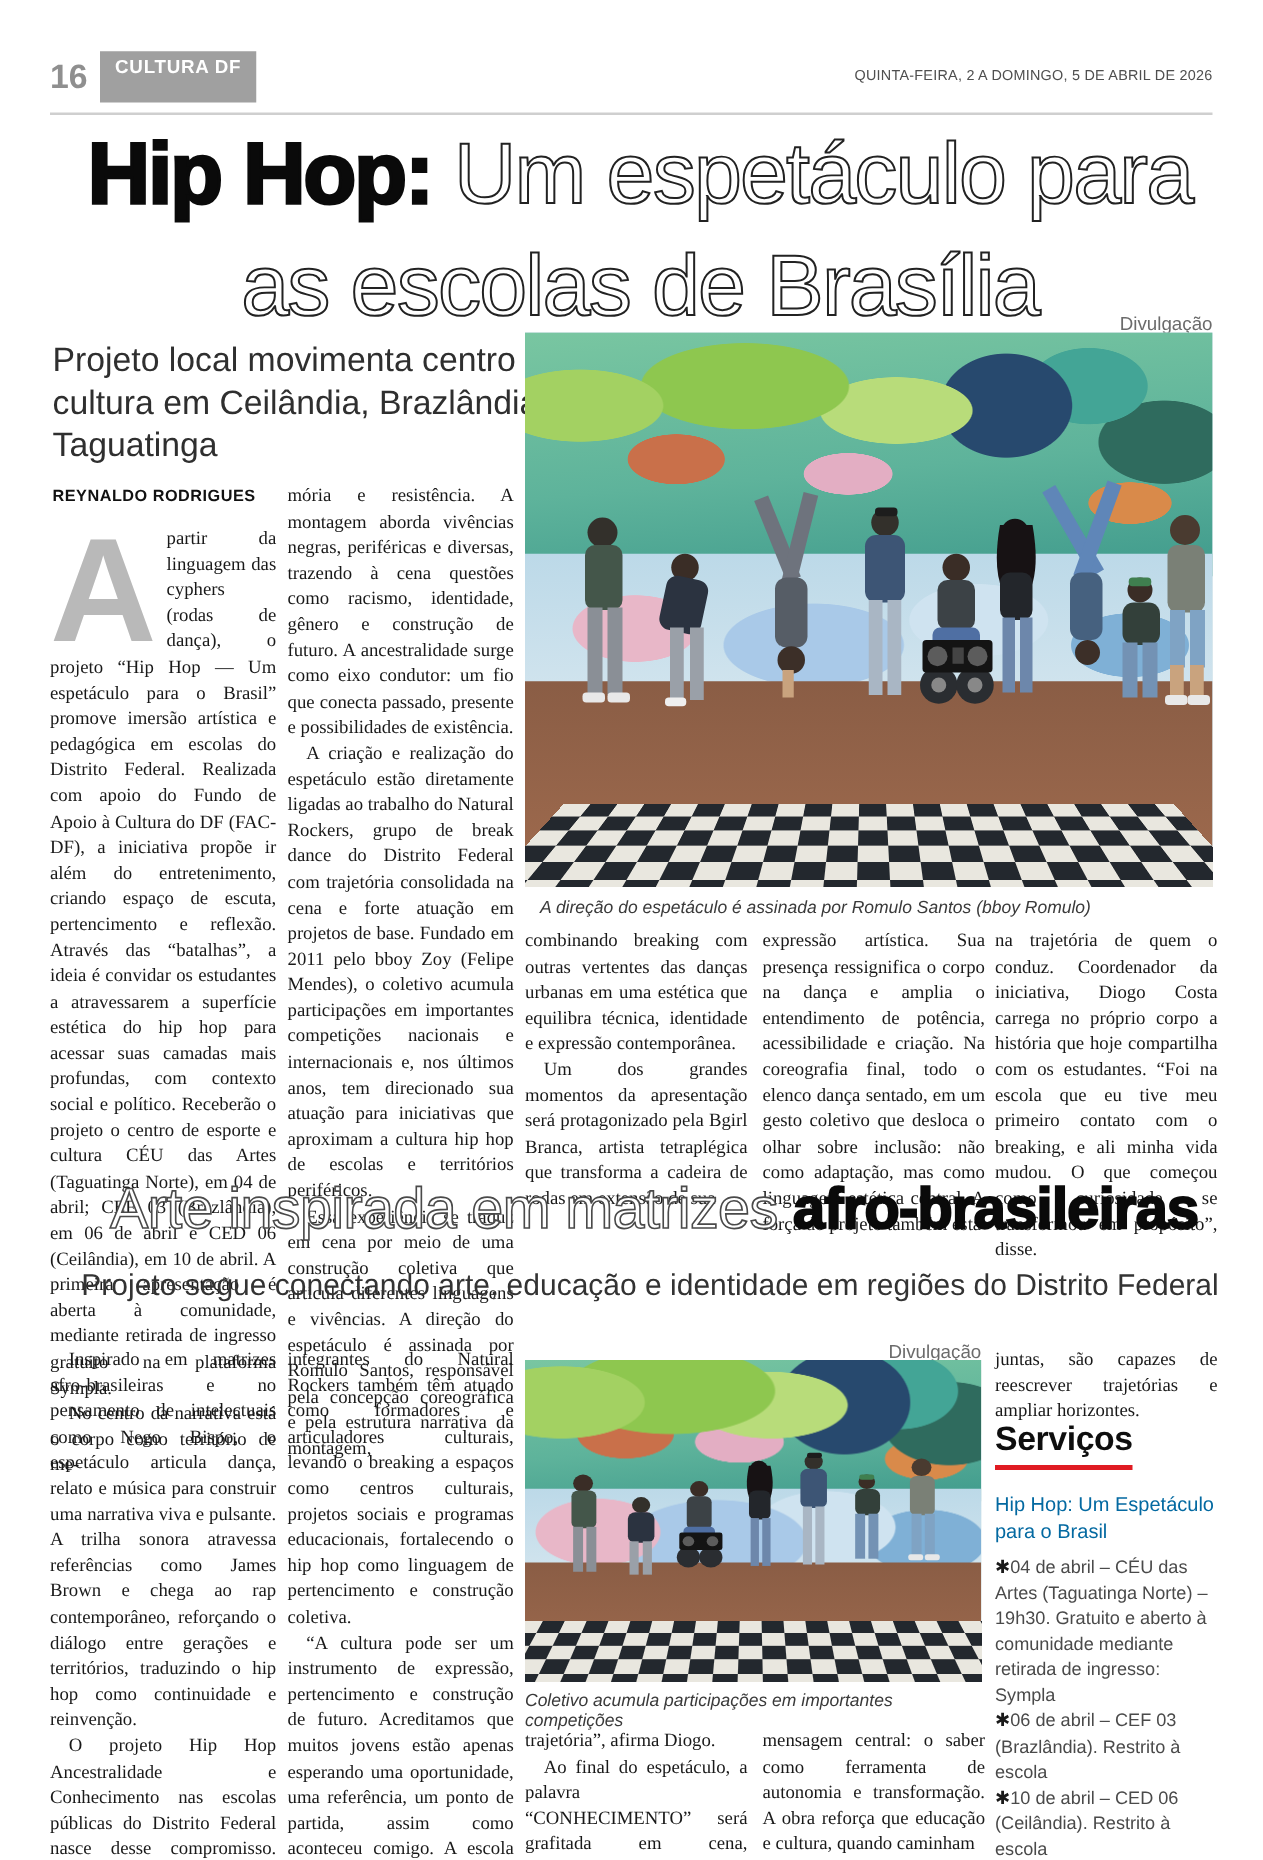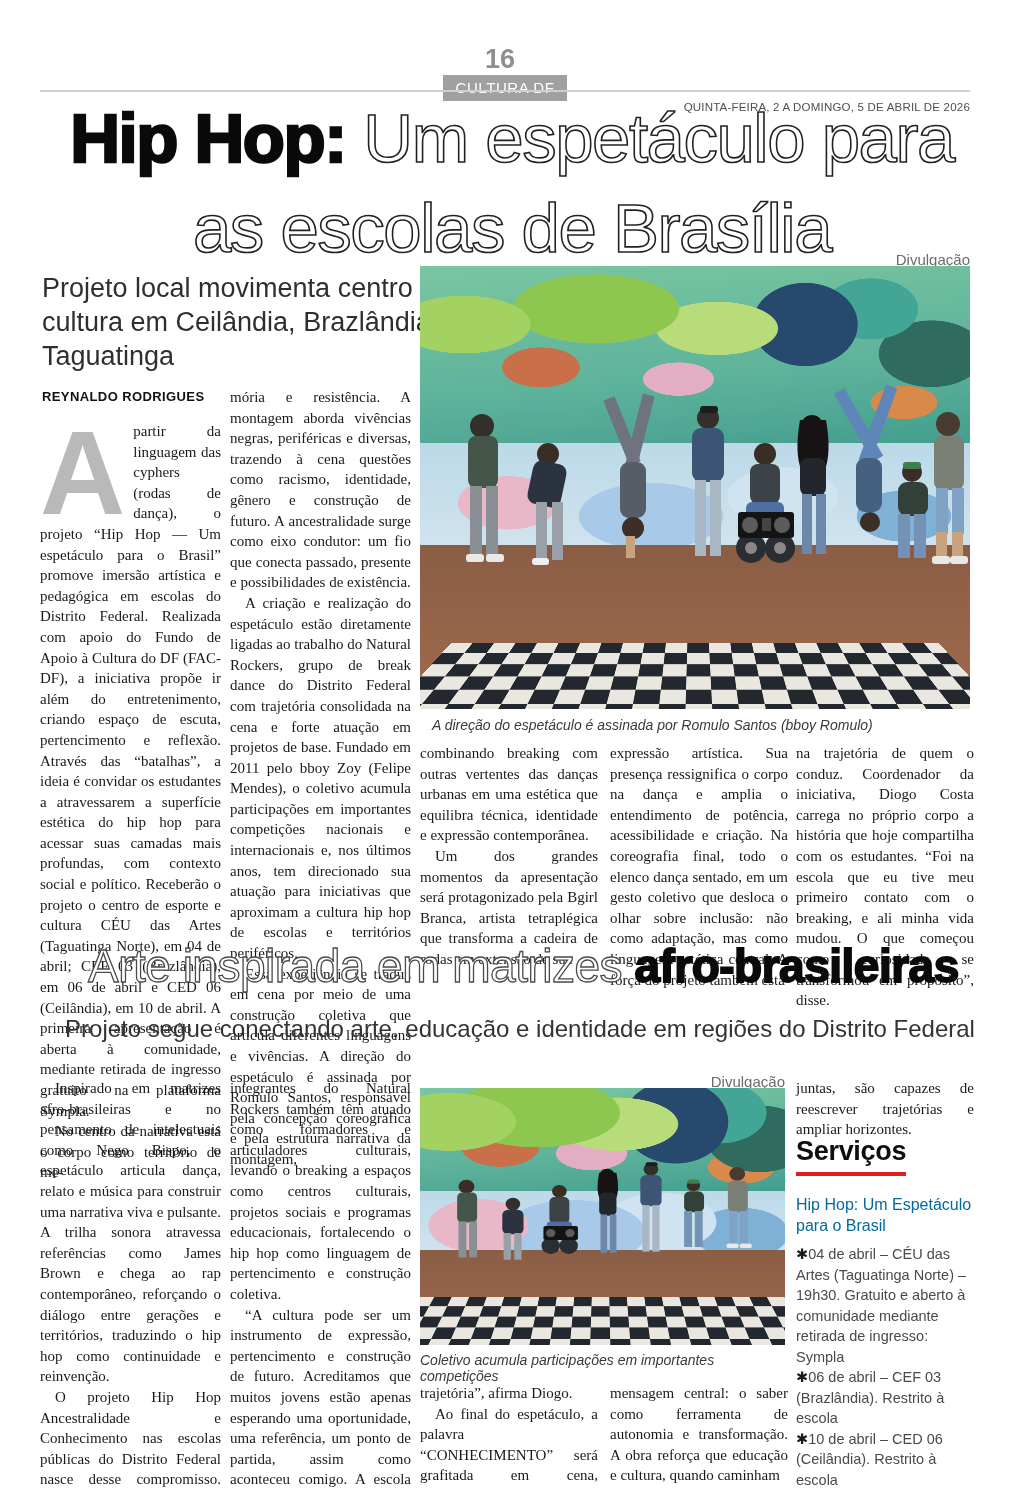--- a/index.html
+++ b/index.html
@@ -1,23 +1,23 @@
 <!DOCTYPE html>
 <html lang="pt-BR"><head>
 <meta charset="utf-8">
 <style>
   html,body{margin:0;padding:0;background:#ffffff;}
   .page{position:relative;width:1010px;height:1488px;background:#fff;overflow:hidden;
         font-family:"Liberation Sans",sans-serif;color:#1a1a1a;}
 
   
-  .hdr{position:absolute;left:40px;right:40px;top:44px;height:34px;display:flex;align-items:center;flex-direction:column;}
+  .hdr{position:absolute;left:40px;right:40px;top:44px;height:34px;display:flex;align-items:center;}
   .pageno{font-size:27px;font-weight:700;color:#8f8f8f;margin-right:10px;}
   .masthead{font-family:"Liberation Serif",serif;font-weight:700;font-size:29px;color:#0d0d0d;letter-spacing:-.5px;margin-right:14px;}
-  .badge{background:#a0a0a0;color:#fff;font-weight:400;font-size:15px;letter-spacing:.6px;padding:4px 12px 5px;}
+  .badge{background:#a0a0a0;color:#fff;font-weight:700;font-size:15px;letter-spacing:.6px;padding:4px 12px 20px;}
   .dateline{margin-left:auto;font-size:11.5px;color:#4f4f4f;letter-spacing:.2px;}
   .hdr-rule{position:absolute;left:40px;right:40px;top:90px;border-top:2px solid #cfcfcf;}
 
   
   .hl1{position:absolute;left:42px;top:94px;width:940px;font-size:69px;line-height:90px;letter-spacing:-1.5px;text-align:center;}
   .hl-bold{font-weight:700;color:#0a0a0a;-webkit-text-stroke:2.6px #0a0a0a;}
   .hl-thin{font-weight:400;color:#fff;-webkit-text-stroke:1.6px #222;}
   .sub1{position:absolute;left:42px;top:271px;width:430px;font-size:27px;line-height:34px;color:#2f2f2f;}
   .byline{position:absolute;left:42px;top:389px;font-size:13px;font-weight:700;letter-spacing:.4px;color:#111;}
 

